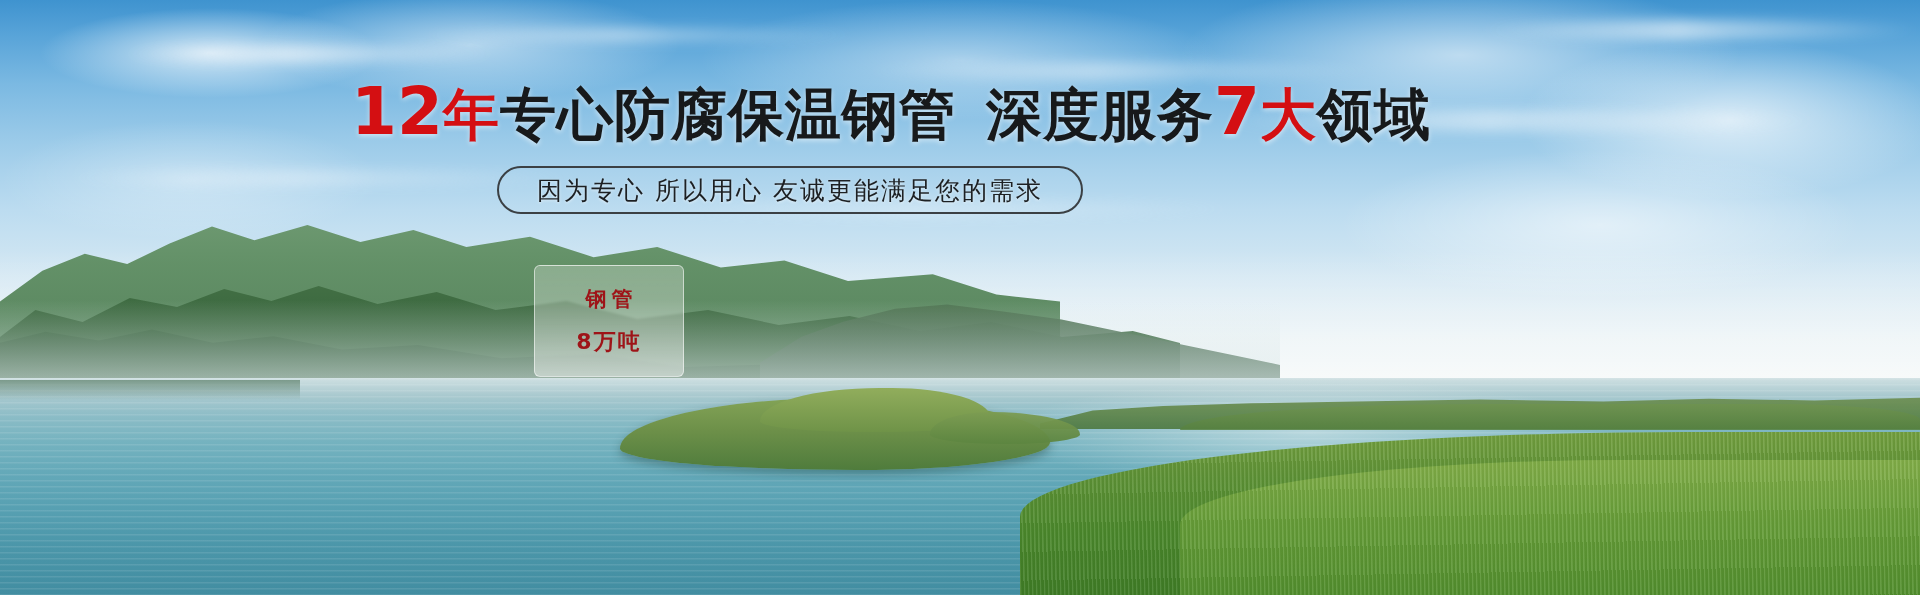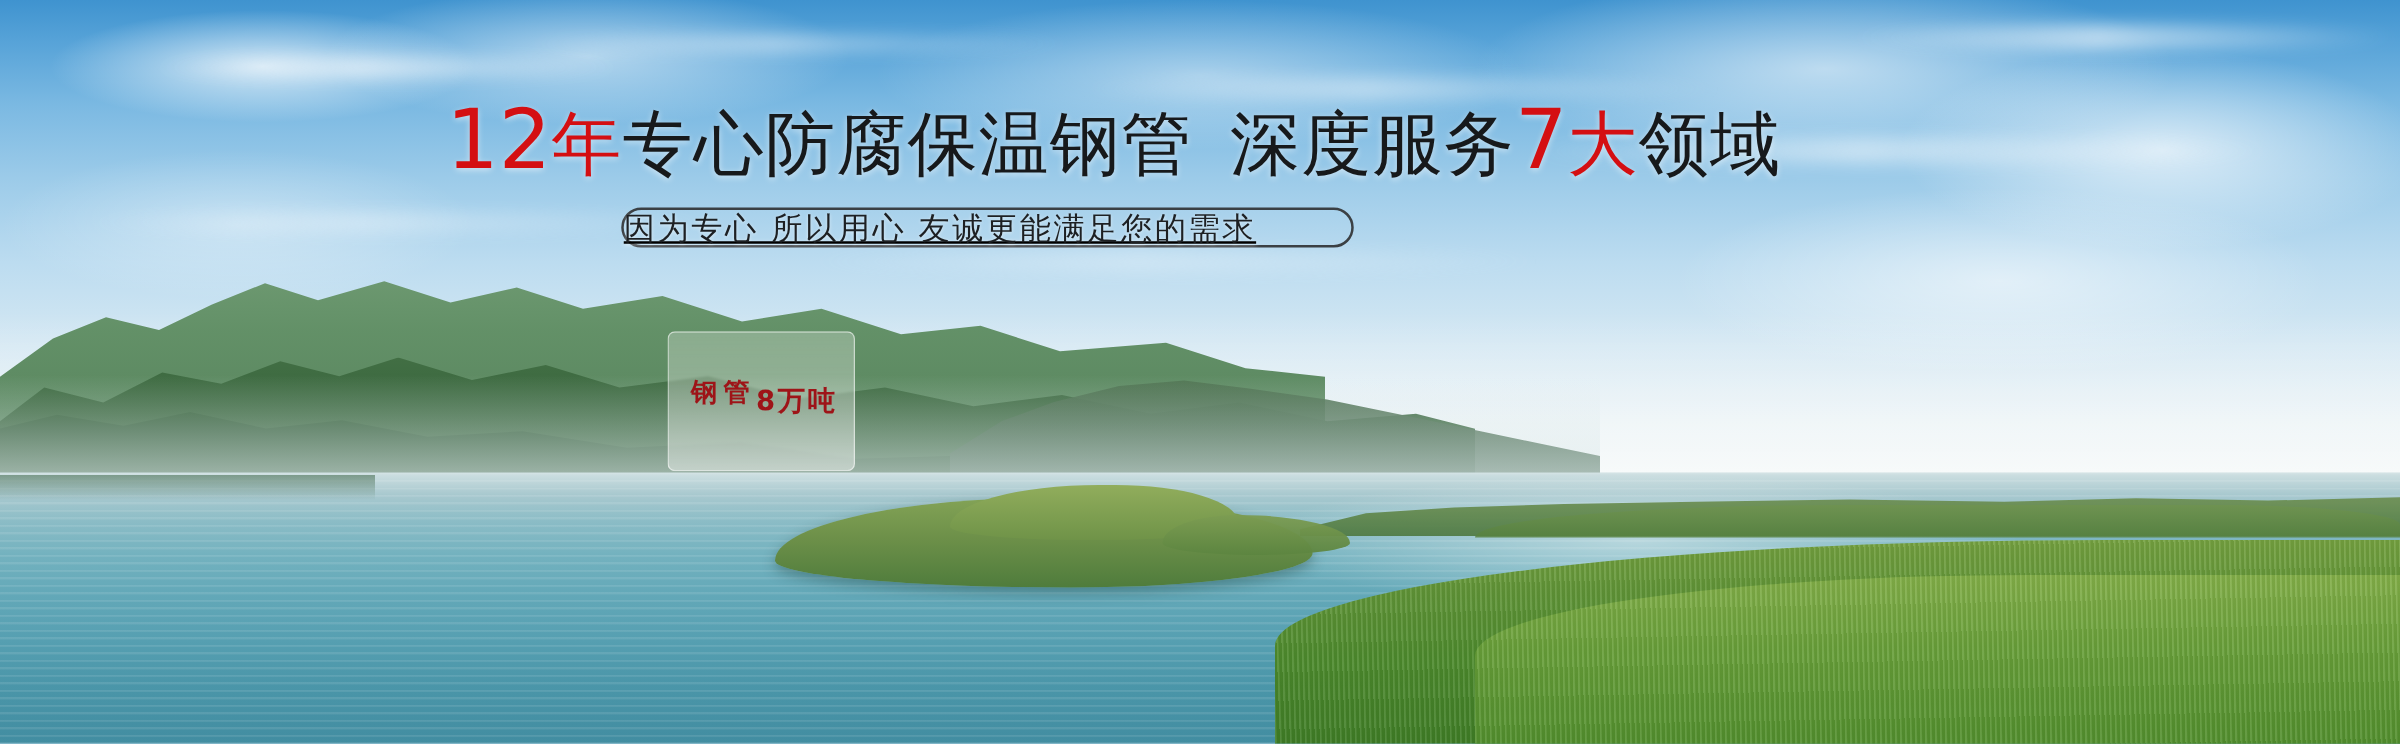--- a/index.html
+++ b/index.html
@@ -152,56 +152,56 @@
     position:absolute; left:0; top:380px; width:300px; height:20px;
     background:linear-gradient(to bottom, rgba(60,100,70,.55), rgba(60,100,70,0));
     pointer-events:none;
   }
 
   
   .headline {
     position:absolute; left:0; top:82px; width:1782px;
     text-align:center;
     font-family:"DejaVu Sans", sans-serif;
-    font-size:56px; font-weight:normal; line-height:60px;
+    font-size:56px; font-weight:bold; line-height:60px;
     letter-spacing:1px;
     white-space:nowrap;
     text-shadow:0 2px 5px rgba(255,255,255,.55);
   }
   .hl-dark { color:#17191b; }
   .hl-red  { color:#d40f12; }
   .hl-num  { font-size:66px; letter-spacing:0; }
   .hl-gap  { display:inline-block; width:30px; }
 
   
   .pill {
     position:absolute; left:497px; top:166px;
-    width:586px; height:32px;
+    width:586px; height:48px;
     border:2px solid #3b4044;
     border-radius:26px;
-    display:flex; align-items:center; text-decoration:underline;
+    display:flex; align-items:center; justify-content:center;
   }
   .pill-text {
     font-family:"DejaVu Sans", sans-serif;
     font-size:25px; font-weight:500; color:#1d2023;
     letter-spacing:2px; white-space:nowrap;
     text-shadow:0 1px 3px rgba(255,255,255,.6);
   }
 
   
   .cards {
     position:absolute; left:534px; top:265px;
     display:flex; gap:8px;
   }
   .card {
     width:150px; height:112px;
     background:linear-gradient(to bottom, rgba(255,255,255,.26), rgba(255,255,255,.42));
     border:1px solid rgba(255,255,255,.55);
     border-radius:6px;
-    display:flex; flex-direction:row;
+    display:flex; flex-direction:column;
     align-items:center; justify-content:center;
     backdrop-filter:blur(1px);
   }
   .card-title {
     font-family:"DejaVu Sans", sans-serif;
     font-size:21px; font-weight:bold; color:#9e1418;
     letter-spacing:5px; text-indent:5px;
     margin-bottom:14px;
   }
   .card-value {

